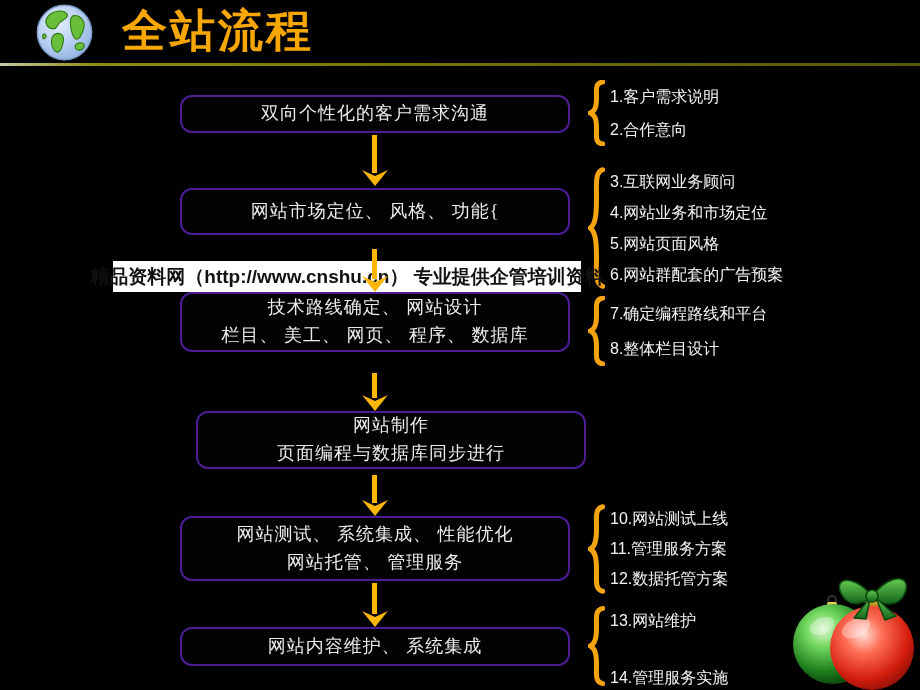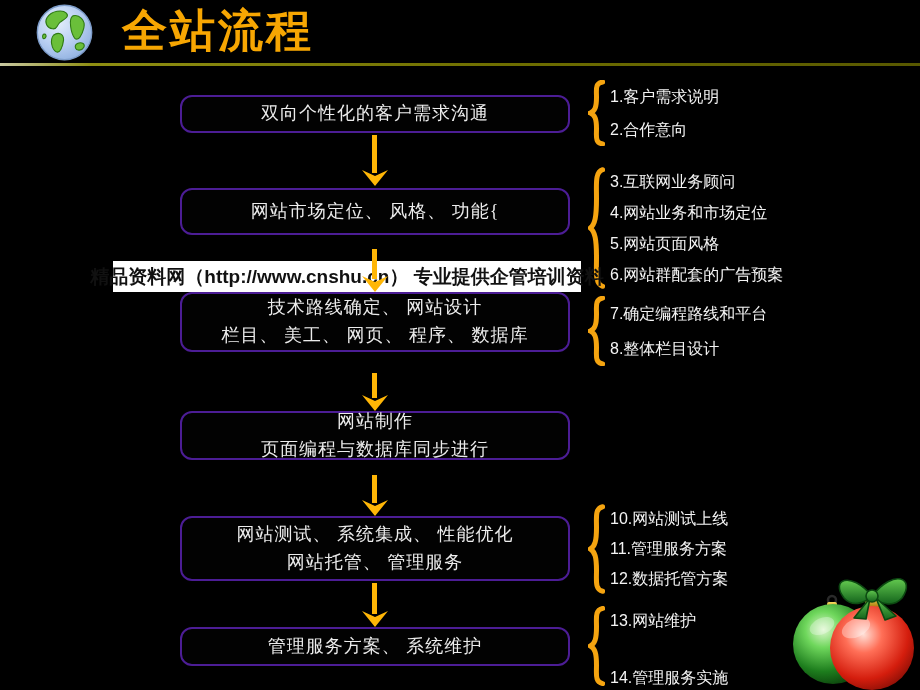--- a/index.html
+++ b/index.html
@@ -17,21 +17,21 @@
   
   .fbox{position:absolute;left:180px;width:390px;box-sizing:border-box;
         border:2px solid #4c1d95;border-radius:12px;background:#020202;
         color:#ECECEC;display:flex;flex-direction:column;justify-content:center;
         align-items:center;text-align:center;
         font-family:"Liberation Serif",serif;font-size:18px;line-height:1.55;
         letter-spacing:1px;}
   .b1{top:95px;height:38px;}
   .b2{top:188px;height:47px;}
   .b3{top:292px;height:60px;}
-  .b4{top:411px;height:49px;}
+  .b4{top:411px;height:58px;margin-left:16px;}
   .b5{top:516px;height:65px;}
   .b6{top:627px;height:39px;}
 
   
   .arrow{position:absolute;left:362px;width:26px;}
   .arrow .shaft{position:absolute;left:10px;top:0;bottom:13px;width:5px;background:#FFB606;}
   .arrow .head{position:absolute;bottom:0;left:0;width:26px;height:16px;background:#FFB606;
                -webkit-clip-path:polygon(0 0,50% 38%,100% 0,50% 100%);
                clip-path:polygon(0 0,50% 38%,100% 0,50% 100%);}
   .a1{top:135px;height:51px;}
@@ -105,21 +105,21 @@
   </div>
   <div class="fbox b4">
     <span>网站制作</span>
     <span>页面编程与数据库同步进行</span>
   </div>
   <div class="fbox b5">
     <span>网站测试、 系统集成、 性能优化</span>
     <span>网站托管、 管理服务</span>
   </div>
   <div class="fbox b6">
-    <span>管理服务方案、 系统维护</span>
+    <span>网站内容维护、 系统集成</span>
   </div>
 
   <div class="arrow a1">
       <div class="shaft"></div>
       <div class="head"></div>
     </div>
   <div class="arrow a2">
       <div class="shaft"></div>
       <div class="head"></div>
     </div>

